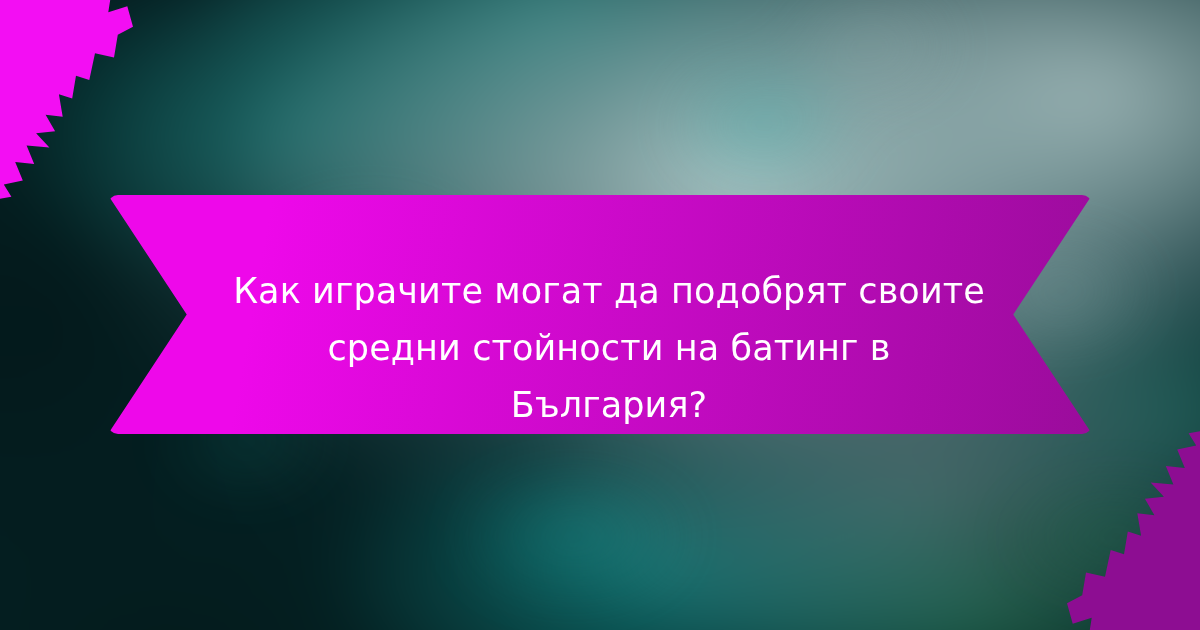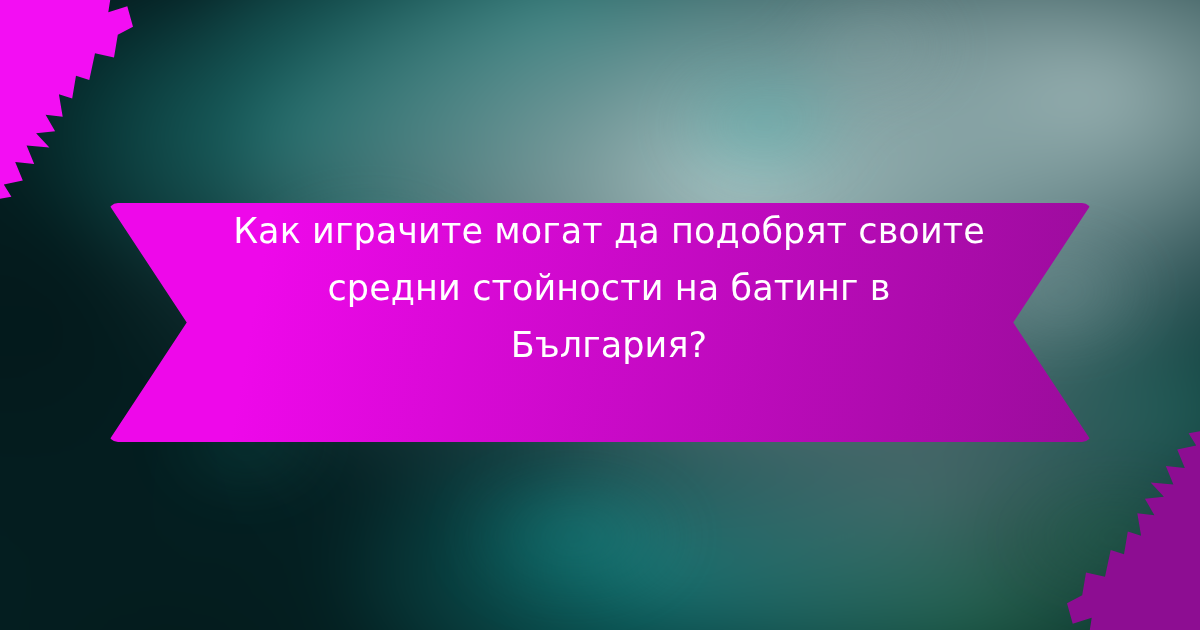--- a/index.html
+++ b/index.html
@@ -79,29 +79,29 @@
       69% 54%, 67% 43%, 76% 44%, 71% 36%, 81% 35%,
       74% 28%, 86% 29%, 82% 20%, 92% 21%, 88% 12%,
       98% 10%, 94% 4%, 100% 3%
     );
   }
 
   
   .ribbon {
     position: absolute;
     left: 108px;
-    top: 203px;
+    top: 195px;
     width: 984px;
     height: 239px;
     clip-path: polygon(
       0% 0%, 100% 0%, 92% 50%, 100% 100%, 0% 100%, 8% 50%
     );
     border-radius: 10px;
     display: flex;
-    align-items: flex-start;
+    align-items: flex-end;
     justify-content: center;
   }
   .ribbon-text {
     width: 760px;
     text-align: center;
     color: #ffffff;
     font-size: 35px;
     line-height: 57px;
     font-weight: 400;
     letter-spacing: .1px;

